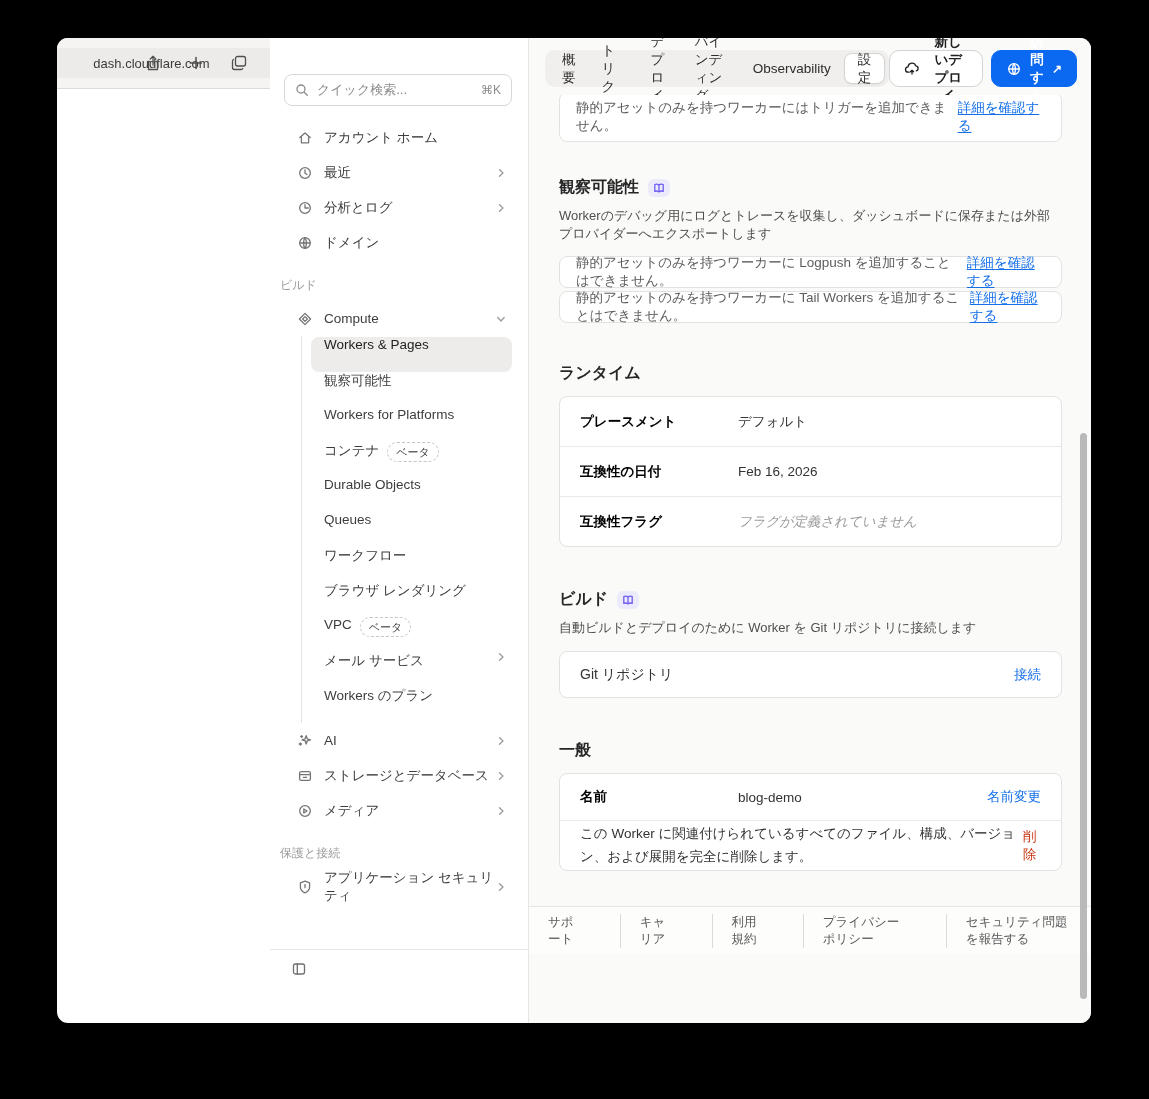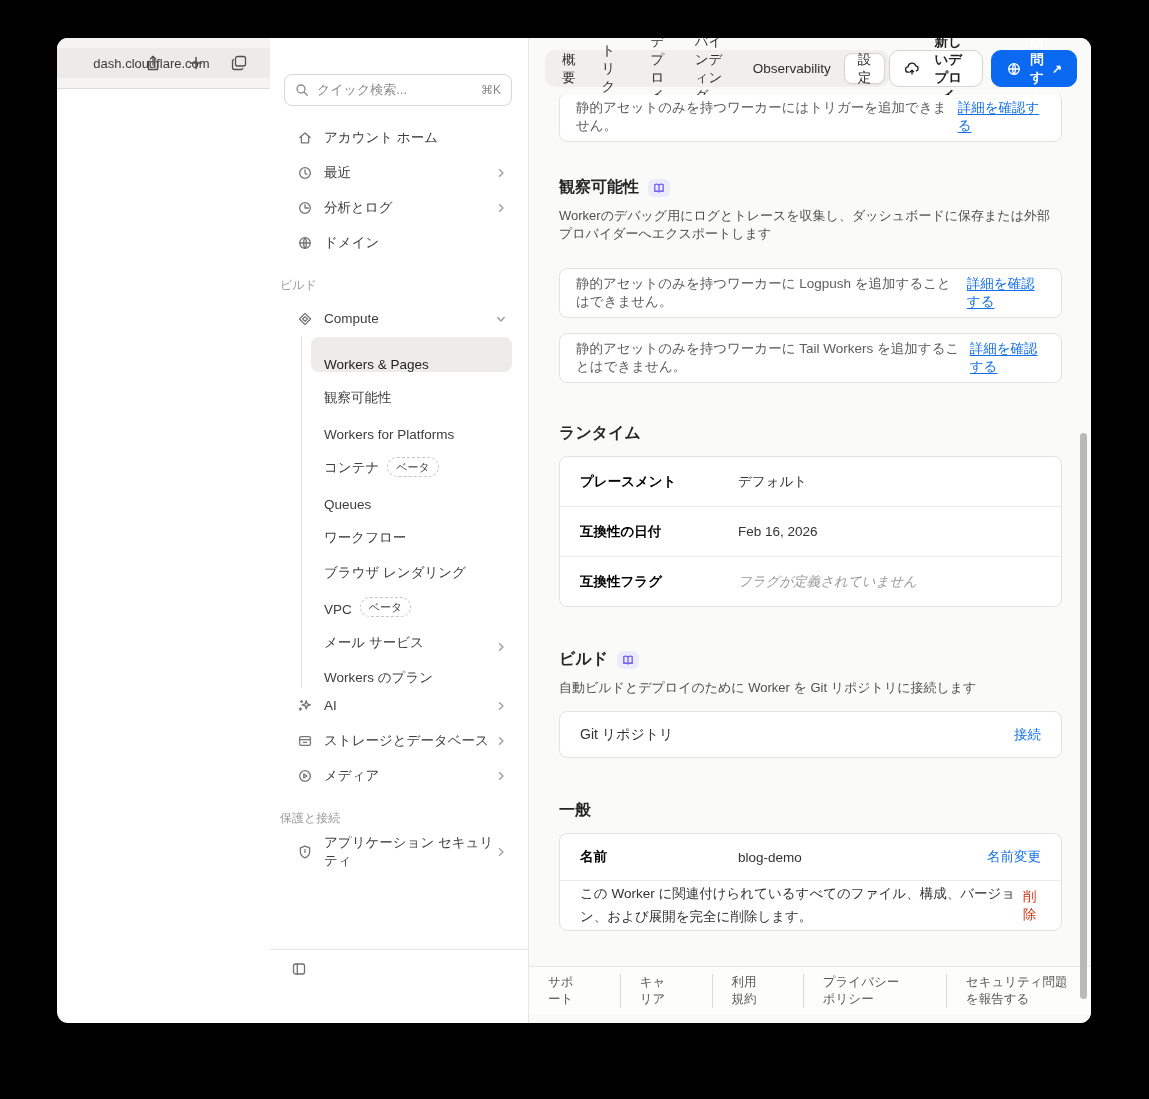--- a/index.html
+++ b/index.html
@@ -35,42 +35,42 @@
   .side-scroll{flex:1;overflow:hidden;padding-top:36px;}
   .searchbox{margin:0 16px 0 14px;height:30px;border:1px solid #d8d7d5;border-radius:8px;display:flex;align-items:center;padding:0 10px;gap:8px;color:#8a8a8a;background:#fff;}
   .searchbox .ph{font-size:13px;color:#8a8a8a;flex:1;}
   .searchbox .kbd{font-size:12px;color:#8a8a8a;}
   .nav{margin-top:14px;}
   .srow{height:35px;display:flex;align-items:center;padding-left:27px;padding-right:22px;font-size:13.5px;color:#3d3d3d;cursor:default;}
   .srow .icn{color:#757575;margin-right:11px;display:flex;}
   .srow .chev{margin-left:auto;color:#9a9a9a;display:flex;}
   .grouplbl{font-size:12px;color:#9b9b9b;margin:17px 0 7px 10px;}
   .sublist{margin-left:31px;border-left:1px solid #e4e3e1;padding:1px 0;}
-  .subrow{margin:0 16px 0 9px;height:35px;display:flex;align-items:flex-end;padding-left:13px;border-radius:8px;font-size:13.5px;color:#3d3d3d;cursor:default;}
+  .subrow{margin:0 16px 0 9px;height:35px;display:flex;align-items:flex-start;padding-left:13px;border-radius:8px;font-size:13.5px;color:#3d3d3d;cursor:default;}
   .subrow.active{background:#edecea;font-weight:500;color:#222;}
   .subrow .chev{margin-left:auto;margin-right:6px;color:#9a9a9a;display:flex;}
   .beta{margin-left:8px;border:1px dashed #c6c5c3;border-radius:999px;padding:1.5px 8px;font-size:11px;color:#3d3d3d;background:#fff;}
   .side-bottom{flex:none;height:74px;border-top:1px solid #e7e6e4;padding:11px 0 0 21px;color:#6f6f6f;box-sizing:border-box;}
 
   
   .main{flex:1;min-width:0;background:#fafaf9;display:flex;flex-direction:column;min-height:0;}
   .main-header{flex:none;height:57px;display:flex;align-items:flex-end;justify-content:space-between;padding:0 14px 0 16px;box-sizing:border-box;}
   .tabs{height:37px;background:#f0efed;border-radius:10px;display:flex;align-items:center;padding:0 4px;margin-bottom:8px;}
   .tab{padding:0 13px;font-size:13.5px;color:#2d2d2d;height:29px;display:flex;align-items:center;border-radius:8px;cursor:default;}
   .tab.active{background:#fff;border:1px solid #d7d5d3;box-shadow:0 1px 2px rgba(0,0,0,.05);}
   .hbtns{display:flex;gap:8px;margin-bottom:8px;}
   .btn{height:37px;border-radius:10px;display:flex;align-items:center;gap:8px;padding:0 14px;font-size:13.5px;font-weight:600;box-sizing:border-box;cursor:default;}
   .btn.secondary{background:#fff;border:1px solid #d6d4d2;color:#1f1f1f;}
   .btn.primary{background:#0b68f1;border:1px solid #0b68f1;color:#fff;}
   .btn .arrow{font-size:12px;}
 
   
   .scroll{flex:1;min-height:0;overflow:hidden;padding:13px 29px 0 30px;}
   .card{background:#fff;border:1px solid #e3e2e0;border-radius:8px;box-sizing:border-box;}
-  .notice{height:50px;display:flex;align-items:center;justify-content:center;gap:5px;font-size:13.5px;color:#5d5d5d;padding:0 16px;margin-top:12px;}
+  .notice{height:32px;display:flex;align-items:center;justify-content:center;gap:5px;font-size:13.5px;color:#5d5d5d;padding:0 16px;}
   .cut{margin-top:-16px;height:50px;}
   a.tlink{color:#1570e8;text-decoration:underline;text-underline-offset:2px;cursor:default;}
   .sect-title{display:flex;align-items:center;gap:9px;font-size:16px;font-weight:600;color:#262626;}
   .docbadge{display:inline-flex;align-items:center;justify-content:center;width:22px;height:18px;border-radius:6px;background:#ecebfb;color:#6f5ef0;}
   .sect-desc{font-size:13px;color:#4f4f4f;margin-top:9px;}
   .stack{display:flex;flex-direction:column;gap:3px;margin-top:13px;}
   .rowcard .rrow{display:flex;align-items:center;min-height:49px;padding:0 20px;border-bottom:1px solid #ebeae8;}
   .rowcard .rrow:last-child{border-bottom:0;}
   .rlabel{width:158px;flex:none;font-size:13.5px;font-weight:600;color:#000000;}
   .rvalue{font-size:13.5px;color:#333;}
@@ -265,20 +265,23 @@
               <span>観察可能性</span>
             </div>
             <div class="subrow">
               <span>Workers for Platforms</span>
             </div>
             <div class="subrow">
               <span>コンテナ</span>
               <span class="beta">ベータ</span>
             </div>
             <div class="subrow">
+              <span>Durable Objects</span>
+            </div>
+            <div class="subrow">
               <span>Queues</span>
             </div>
             <div class="subrow">
               <span>ワークフロー</span>
             </div>
             <div class="subrow">
               <span>ブラウザ レンダリング</span>
             </div>
             <div class="subrow">
               <span>VPC</span>

